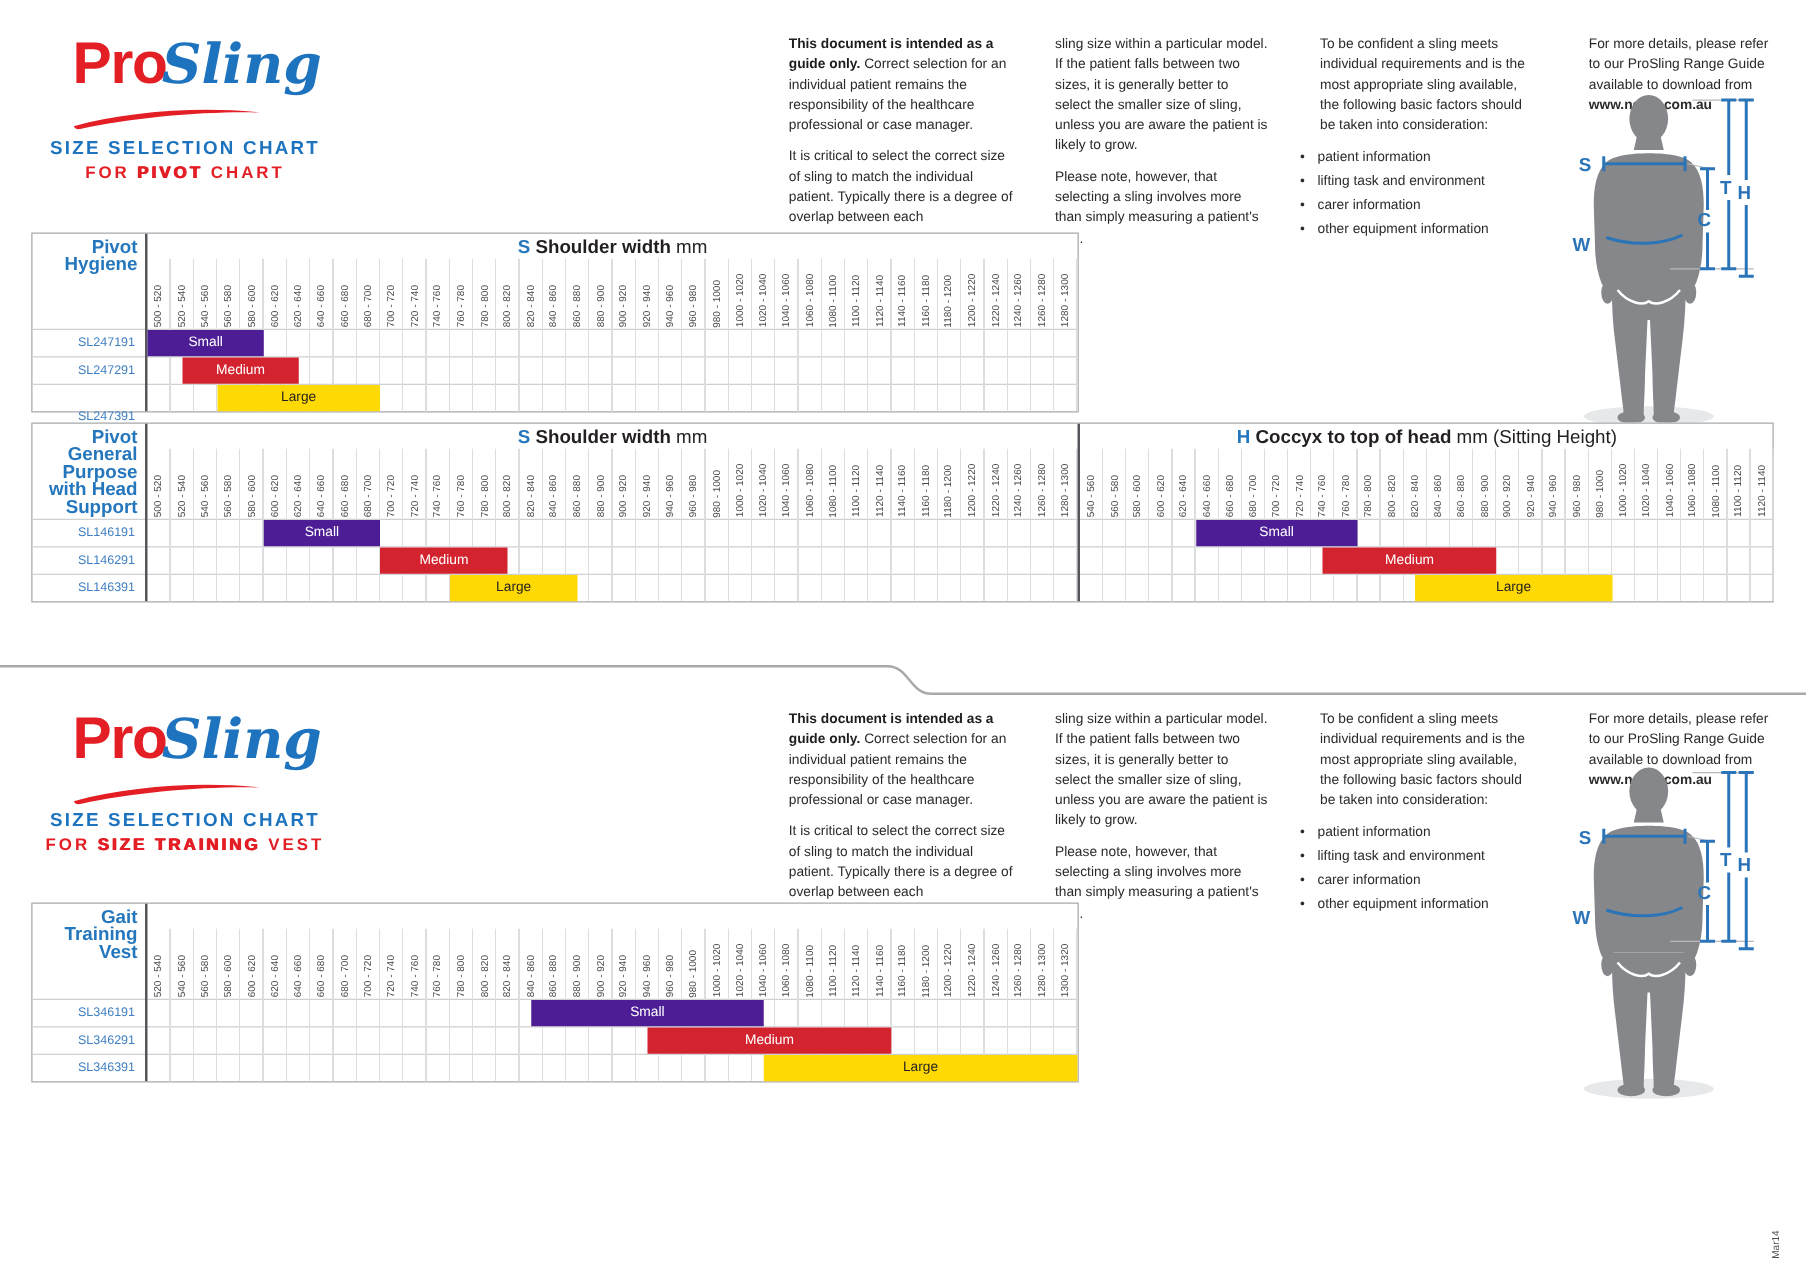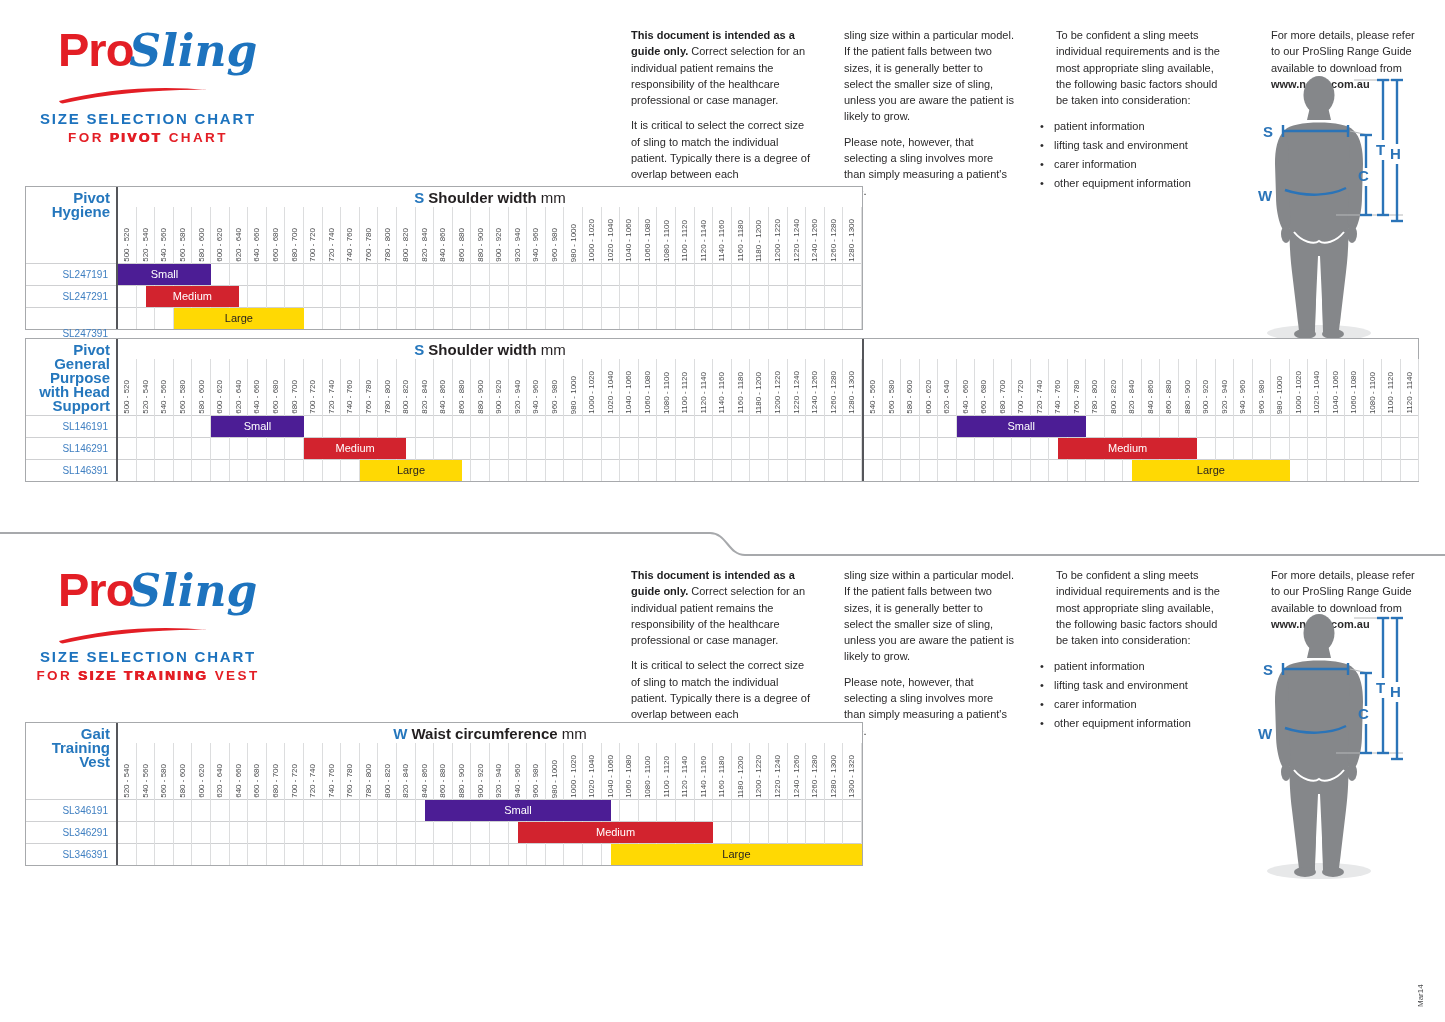--- a/index.html
+++ b/index.html
@@ -415,20 +415,21 @@
       </div>
       <div class="tick" style="width: 18.6px;">
         <span>1280 - 1300</span>
       </div>
     </div>
     <div class="bar small" style="left: 185px; width: 93px; top: 77px;">Small</div>
     <div class="bar medium" style="left: 278px; width: 102.3px; top: 99px;">Medium</div>
     <div class="bar large" style="left: 333.8px; width: 102.3px; top: 121px;">Large</div>
     <div class="vline" style="left: 836px;"></div>
     <div class="grid" style="left: 838px; width: 555px; background: repeating-linear-gradient(to right, transparent 0px, transparent 17.5px, rgb(220, 221, 222) 17.5px, rgb(220, 221, 222) 18.5px);"></div>
+    <div class="plot-header" style="left: 838px; width: 555px;"><span class="h-letter">H</span><span class="h-name">&nbsp;Coccyx to top of head </span><span class="h-unit">mm (Sitting Height)</span></div>
     <div class="ticks" style="left: 838px; width: 555px;">
       <div class="tick" style="width: 18.5px;">
         <span>540 - 560</span>
       </div>
       <div class="tick" style="width: 18.5px;">
         <span>560 - 580</span>
       </div>
       <div class="tick" style="width: 18.5px;">
         <span>580 - 600</span>
       </div>
@@ -611,21 +612,20 @@
 <div class="chart" style="left:25px;top:722px;width:838px;height:144px;">
     <div class="chart-title">Gait<br>Training<br>Vest</div>
     <div class="hline" style="top: 76px;"></div>
     <div class="hline" style="top: 98px;"></div>
     <div class="hline" style="top: 120px;"></div>
     <div class="rowid" style="top: 77px;">SL346191</div>
     <div class="rowid" style="top: 99px;">SL346291</div>
     <div class="rowid" style="top: 121px;">SL346391</div>
     <div class="vline" style="left: 90px;"></div>
     <div class="grid" style="left: 92px; width: 744px; background: repeating-linear-gradient(to right, transparent 0px, transparent 17.6px, rgb(220, 221, 222) 17.6px, rgb(220, 221, 222) 18.6px);"></div>
-    <div class="plot-header" style="left: 92px; width: 744px;"><span class="h-letter">W</span><span class="h-name">&nbsp;Waist circumference </span><span class="h-unit">mm</span></div>
     <div class="ticks" style="left: 92px; width: 744px;">
       <div class="tick" style="width: 18.6px;">
         <span>520 - 540</span>
       </div>
       <div class="tick" style="width: 18.6px;">
         <span>540 - 560</span>
       </div>
       <div class="tick" style="width: 18.6px;">
         <span>560 - 580</span>
       </div>

